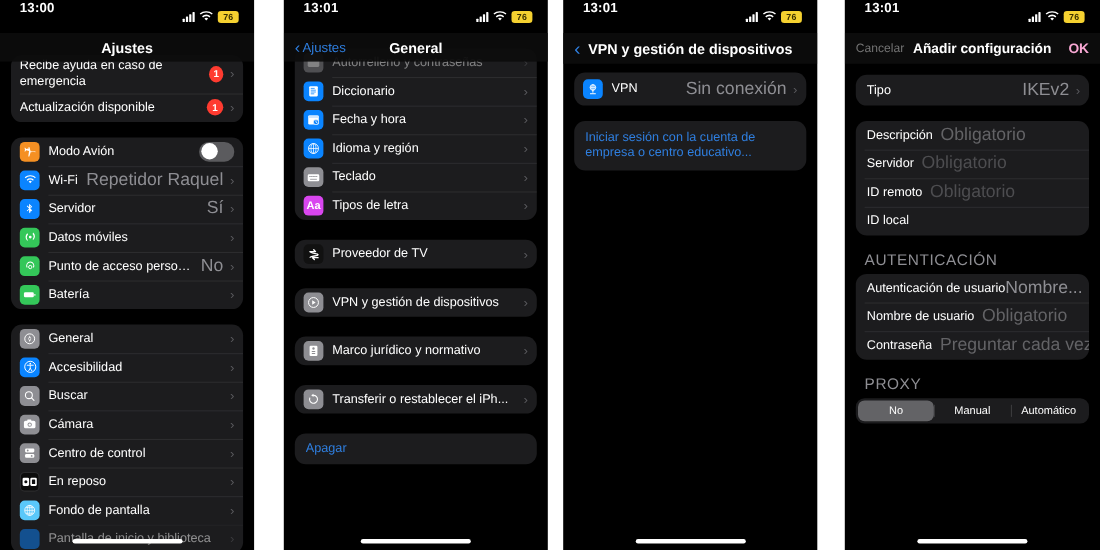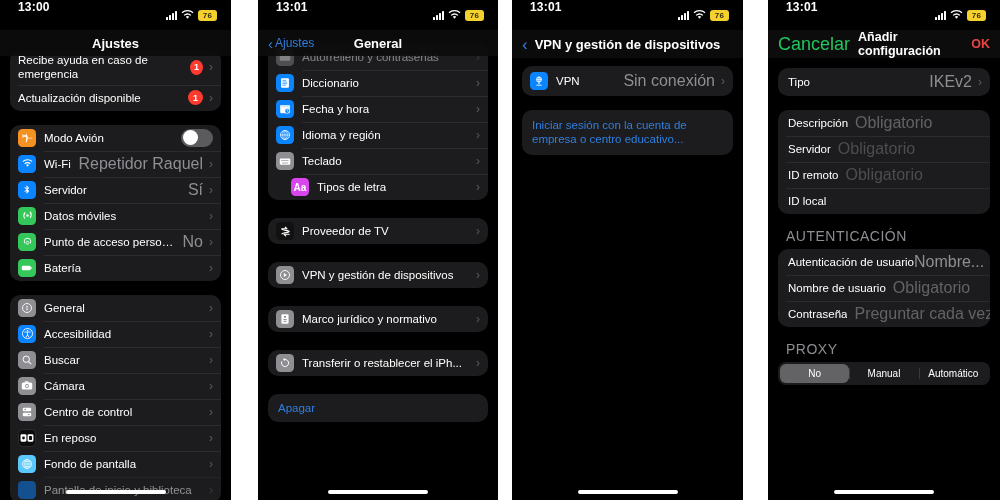--- a/index.html
+++ b/index.html
@@ -79,22 +79,22 @@
     font-size: 13px; font-weight: bold;
     color:#fff;
     pointer-events:none;
   }
   .nav-back {
     display:flex; align-items:center; gap:2px;
     color:#2f7fe0; font-size: 12px;
     position: relative; z-index: 2;
   }
   .chev-left { font-size: 15px; line-height: 1; color:#2f7fe0; font-weight: 500;}
-  .nav-left-btn { color:#22c55e; font-size:18px; position:relative; z-index:2;}
-  .nav-right-btn { color:#ef4444; font-size:12.5px; font-weight:bold; margin-left:auto; position:relative; z-index:2;}
+  .nav-left-btn { color:#737373; font-size:11px; position:relative; z-index:2;}
+  .nav-right-btn { color:#f9a8d4; font-size:12.5px; font-weight:bold; margin-left:auto; position:relative; z-index:2;}
   .nav-title-inline { font-size:12.5px; font-weight:bold; color:#fff; margin-left:8px; position:relative; z-index:2;}
 
   
   .content { padding: 0 10px; position: relative; }
   .group {
     background:#1c1c1e;
     border-radius: 10px;
     overflow: hidden;
     margin-bottom: 14px;
   }
@@ -456,21 +456,21 @@
           <span class="ico" style="background:#8e8e93;">
             <svg viewBox="0 0 16 12" width="12" height="9">
                 <rect x="1" y="2" width="14" height="8.4" rx="1.6" fill="#fff"></rect>
                 <path d="M3.2 4.6h1M5.2 4.6h1M7.2 4.6h1M9.2 4.6h1M11.2 4.6h1M4.4 8h7.2" stroke="#8e8e93" stroke-width="1" stroke-linecap="round"></path>
               </svg>
           </span>
           <span class="label">Teclado</span>
           <span class="chev">›</span>
         </div>
         <div class="row">
-          <span class="ico" style="background:#d946ef;font-size:10px;margin-left:15px;">Aa</span>
+          <span class="ico" style="background:#d946ef;font-size:10px;">Aa</span>
           <span class="label">Tipos de letra</span>
           <span class="chev">›</span>
         </div>
       </div>
 
       <div class="group" style="margin-top:18px;">
         <div class="row">
           <span class="ico" style="background:#111;">
             <svg viewBox="0 0 16 16" width="13" height="13">
                 <path d="M3.5 4.6h6.2l-2 -2M12.5 11.4H6.3l2 2" stroke="#fff" stroke-width="1.5" fill="none" stroke-linecap="round" stroke-linejoin="round"></path>

